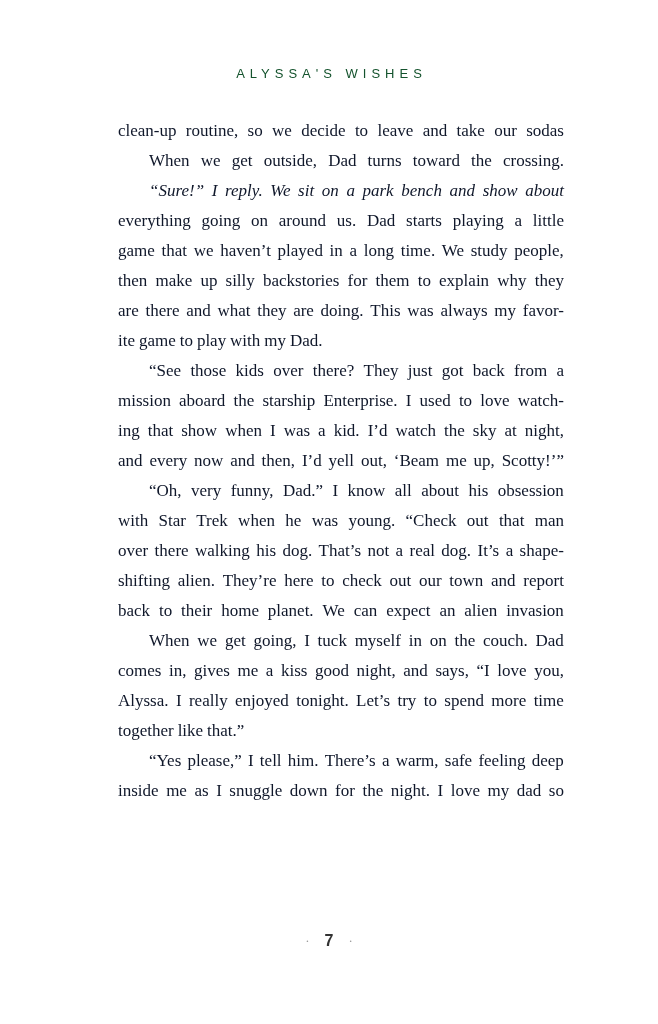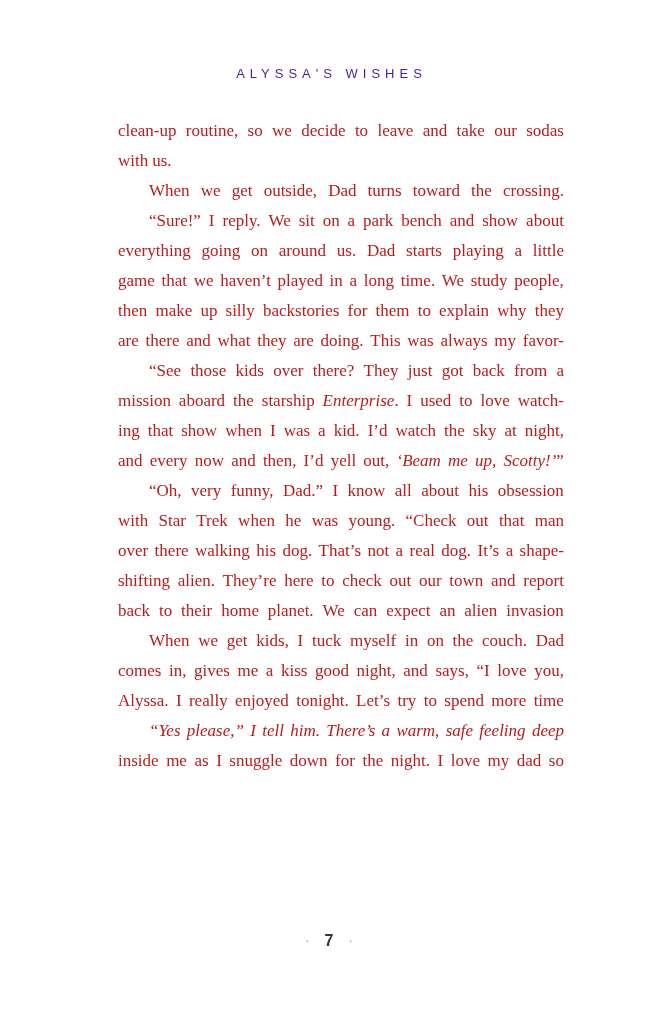--- a/index.html
+++ b/index.html
@@ -19,44 +19,44 @@
     position: absolute;
     top: 66px;
     left: 0;
     right: 0;
     text-align: center;
     font-family: "Liberation Sans", sans-serif;
     font-size: 13px;
     font-weight: 500;
     letter-spacing: 5px;
     text-indent: 5px; 
-    color: #4c1d95;
+    color: #14532d;
   }
   .body-text {
     position: absolute;
     left: 118px;
     top: 116px;
     width: 446px;
     font-size: 17px;
     line-height: 30px;
-    color: #b91c1c;
+    color: #0f172a;
     word-spacing: -0.3px;
   }
   .paragraph { margin: 0; }
   .line {
     height: 30px;
     line-height: 30px;
   }
   .line.j {
     display: flex;
     flex-wrap: nowrap;
     justify-content: space-between;
   }
   .line .word { white-space: nowrap; }
-  .it { font-style: italic; }
+  .it { }
   .folio {
     position: absolute;
     top: 930px;
     left: 0;
     right: 0;
     height: 22px;
     display: flex;
     justify-content: center;
     align-items: center;
     gap: 15px;
@@ -90,37 +90,36 @@
           <span class="word"><span>so</span></span>
           <span class="word"><span>we</span></span>
           <span class="word"><span>decide</span></span>
           <span class="word"><span>to</span></span>
           <span class="word"><span>leave</span></span>
           <span class="word"><span>and</span></span>
           <span class="word"><span>take</span></span>
           <span class="word"><span>our</span></span>
           <span class="word"><span>sodas</span></span>
         </div>
-        <div class="line"><span>with us.</span></div>
       </div>
       <div class="paragraph">
         <div class="line j" style="padding-left: 31px;">
           <span class="word"><span>When</span></span>
           <span class="word"><span>we</span></span>
           <span class="word"><span>get</span></span>
           <span class="word"><span>outside,</span></span>
           <span class="word"><span>Dad</span></span>
           <span class="word"><span>turns</span></span>
           <span class="word"><span>toward</span></span>
           <span class="word"><span>the</span></span>
           <span class="word"><span>crossing.</span></span>
         </div>
       </div>
       <div class="paragraph">
-        <div class="line j" style="padding-left: 31px;">
+        <div class="line j" style="padding-left: 31px; font-style: italic;">
           <span class="word"><span>“Sure!”</span></span>
           <span class="word"><span>I</span></span>
           <span class="word"><span>reply.</span></span>
           <span class="word"><span>We</span></span>
           <span class="word"><span>sit</span></span>
           <span class="word"><span>on</span></span>
           <span class="word"><span>a</span></span>
           <span class="word"><span>park</span></span>
           <span class="word"><span>bench</span></span>
           <span class="word"><span>and</span></span>
@@ -173,20 +172,21 @@
           <span class="word"><span>what</span></span>
           <span class="word"><span>they</span></span>
           <span class="word"><span>are</span></span>
           <span class="word"><span>doing.</span></span>
           <span class="word"><span>This</span></span>
           <span class="word"><span>was</span></span>
           <span class="word"><span>always</span></span>
           <span class="word"><span>my</span></span>
           <span class="word"><span>favor-</span></span>
         </div>
+        <div class="line"><span>ite game to play with my Dad.</span></div>
       </div>
       <div class="paragraph">
         <div class="line j" style="padding-left: 31px;">
           <span class="word"><span>“See</span></span>
           <span class="word"><span>those</span></span>
           <span class="word"><span>kids</span></span>
           <span class="word"><span>over</span></span>
           <span class="word"><span>there?</span></span>
           <span class="word"><span>They</span></span>
           <span class="word"><span>just</span></span>
@@ -304,21 +304,21 @@
           <span class="word"><span>an</span></span>
           <span class="word"><span>alien</span></span>
           <span class="word"><span>invasion</span></span>
         </div>
       </div>
       <div class="paragraph">
         <div class="line j" style="padding-left: 31px;">
           <span class="word"><span>When</span></span>
           <span class="word"><span>we</span></span>
           <span class="word"><span>get</span></span>
-          <span class="word"><span>kids,</span></span>
+          <span class="word"><span>going,</span></span>
           <span class="word"><span>I</span></span>
           <span class="word"><span>tuck</span></span>
           <span class="word"><span>myself</span></span>
           <span class="word"><span>in</span></span>
           <span class="word"><span>on</span></span>
           <span class="word"><span>the</span></span>
           <span class="word"><span>couch.</span></span>
           <span class="word"><span>Dad</span></span>
         </div>
         <div class="line j">
@@ -342,23 +342,24 @@
           <span class="word"><span>really</span></span>
           <span class="word"><span>enjoyed</span></span>
           <span class="word"><span>tonight.</span></span>
           <span class="word"><span>Let’s</span></span>
           <span class="word"><span>try</span></span>
           <span class="word"><span>to</span></span>
           <span class="word"><span>spend</span></span>
           <span class="word"><span>more</span></span>
           <span class="word"><span>time</span></span>
         </div>
-      </div>
-      <div class="paragraph">
-        <div class="line j" style="padding-left: 31px; font-style: italic;">
+        <div class="line"><span>together like that.”</span></div>
+      </div>
+      <div class="paragraph">
+        <div class="line j" style="padding-left: 31px;">
           <span class="word"><span>“Yes</span></span>
           <span class="word"><span>please,”</span></span>
           <span class="word"><span>I</span></span>
           <span class="word"><span>tell</span></span>
           <span class="word"><span>him.</span></span>
           <span class="word"><span>There’s</span></span>
           <span class="word"><span>a</span></span>
           <span class="word"><span>warm,</span></span>
           <span class="word"><span>safe</span></span>
           <span class="word"><span>feeling</span></span>

